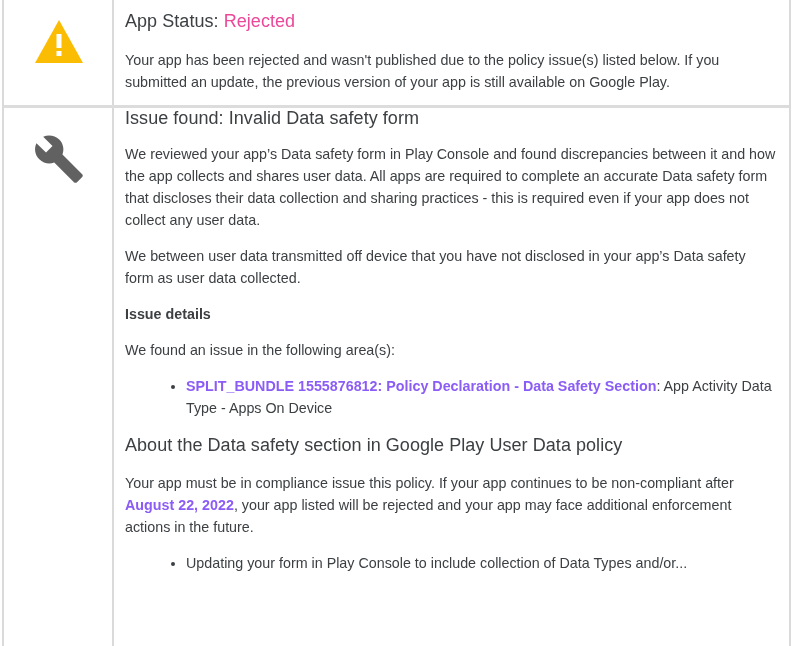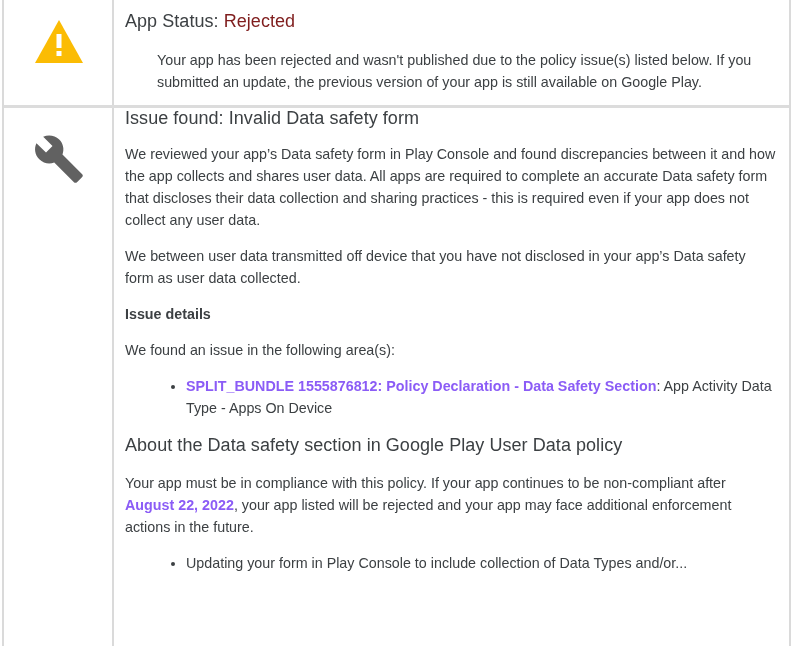--- a/index.html
+++ b/index.html
@@ -59,28 +59,28 @@
       height: 52px;
     }
     h2 {
       font-weight: normal;
       font-size: 18px;
       color: #3c4043;
       margin: 0;
       letter-spacing: 0.05px;
     }
     .status-title { padding-top: 13px; }
-    .rejected { color: #7f1d1d; }
+    .rejected { color: #ec4899; }
     p {
       font-size: 14.3px;
       line-height: 22px;
       margin: 0;
       color: #3c4043;
     }
-    .row1 p { margin-top: 17px; margin-left: 32px; }
+    .row1 p { margin-top: 17px; }
     .issue-title { }
     .p1 { margin-top: 14px; }
     .p2 { margin-top: 14px; }
     .details-label {
       font-weight: bold;
       margin-top: 14px;
     }
     .p3 { margin-top: 14px; }
     ul {
       margin: 14px 0 0 0;
@@ -123,20 +123,20 @@
     <div class="content-cell">
       <h2 class="issue-title">Issue found: Invalid Data safety form</h2>
       <p class="p1">We reviewed your app’s Data safety form in Play Console and found discrepancies between it and how the app collects and shares user data. All apps are required to complete an accurate Data safety form that discloses their data collection and sharing practices - this is required even if your app does not collect any user data.</p>
       <p class="p2">We between user data transmitted off device that you have not disclosed in your app’s Data safety form as user data collected.</p>
       <p class="details-label">Issue details</p>
       <p class="p3">We found an issue in the following area(s):</p>
       <ul>
         <li><b>SPLIT_BUNDLE 1555876812: Policy Declaration - Data Safety Section</b><span>: App Activity Data Type - Apps On Device</span></li>
       </ul>
       <h2 class="policy-title">About the Data safety section in Google Play User Data policy</h2>
-      <p class="p4"><span>Your app must be in compliance with this policy. If your app continues to be non-compliant after </span><b>August 22, 2022</b><span>, your app listed will be rejected and your app may face additional enforcement actions in the future.</span></p>
+      <p class="p4"><span>Your app must be in compliance issue this policy. If your app continues to be non-compliant after </span><b>August 22, 2022</b><span>, your app listed will be rejected and your app may face additional enforcement actions in the future.</span></p>
       <ul class="cut">
         <li>Updating your form in Play Console to include collection of Data Types and/or...</li>
       </ul>
     </div>
   </div>
 
 </div>
 
 </body></html>

